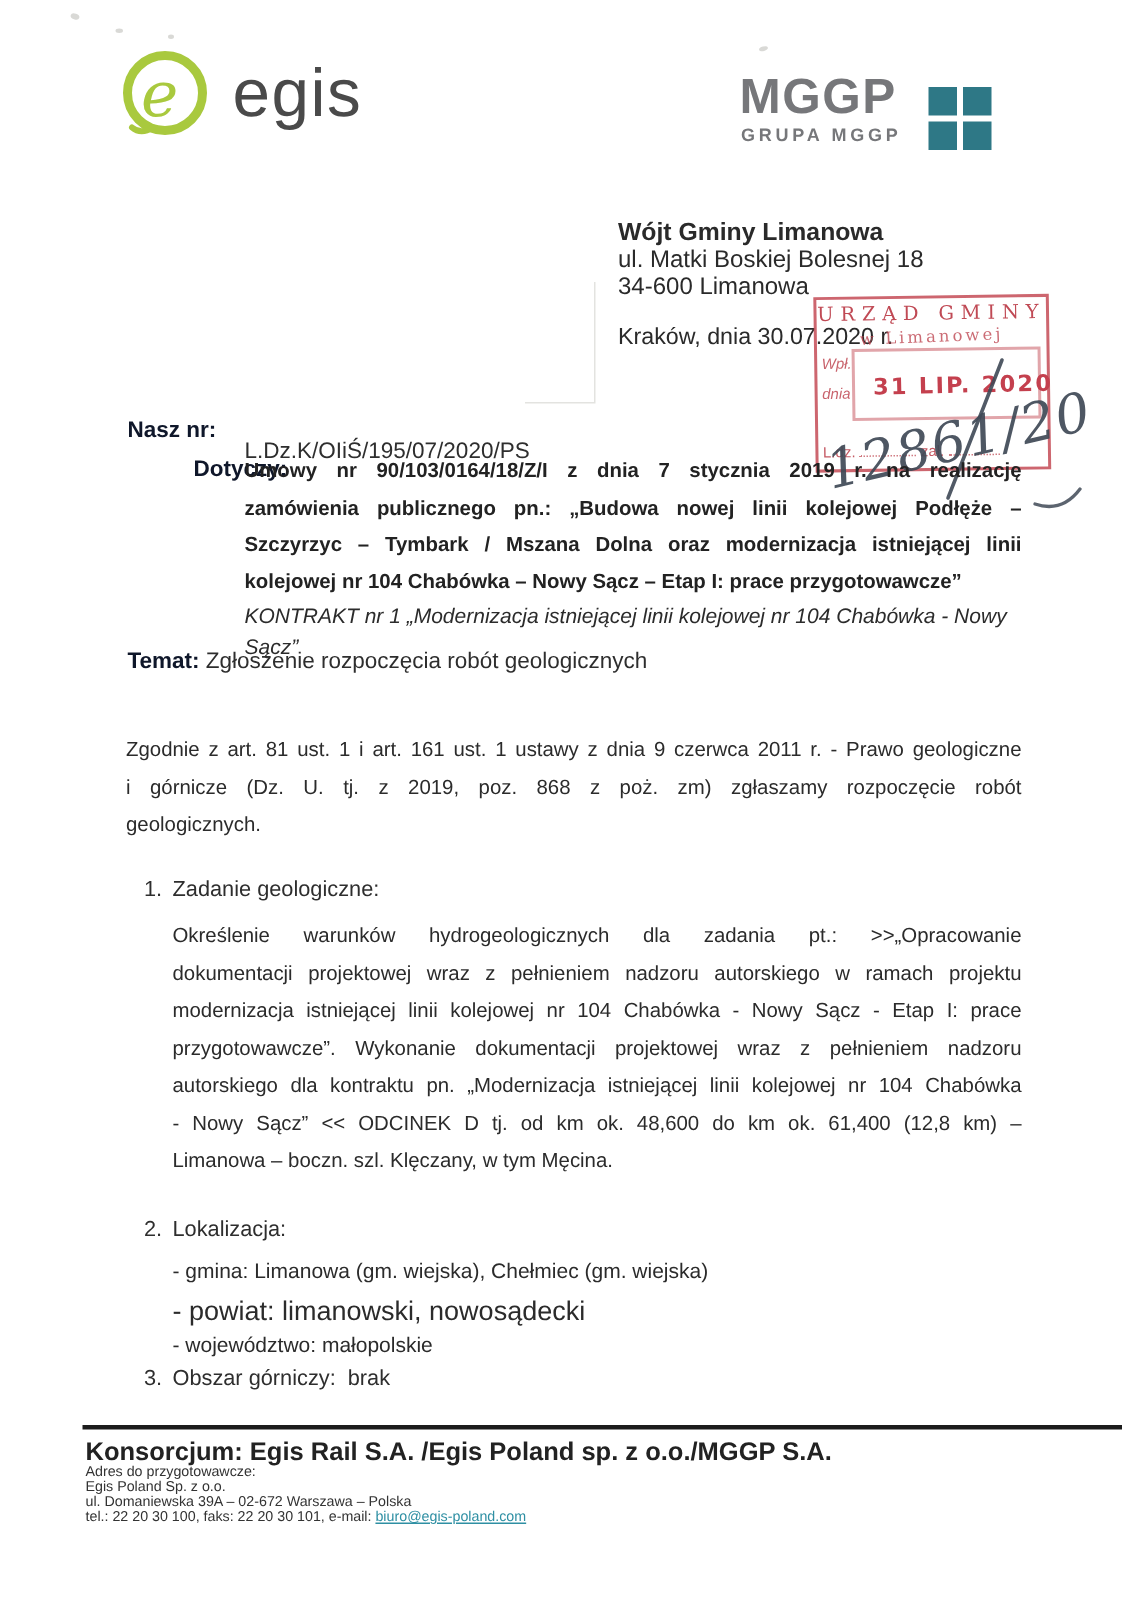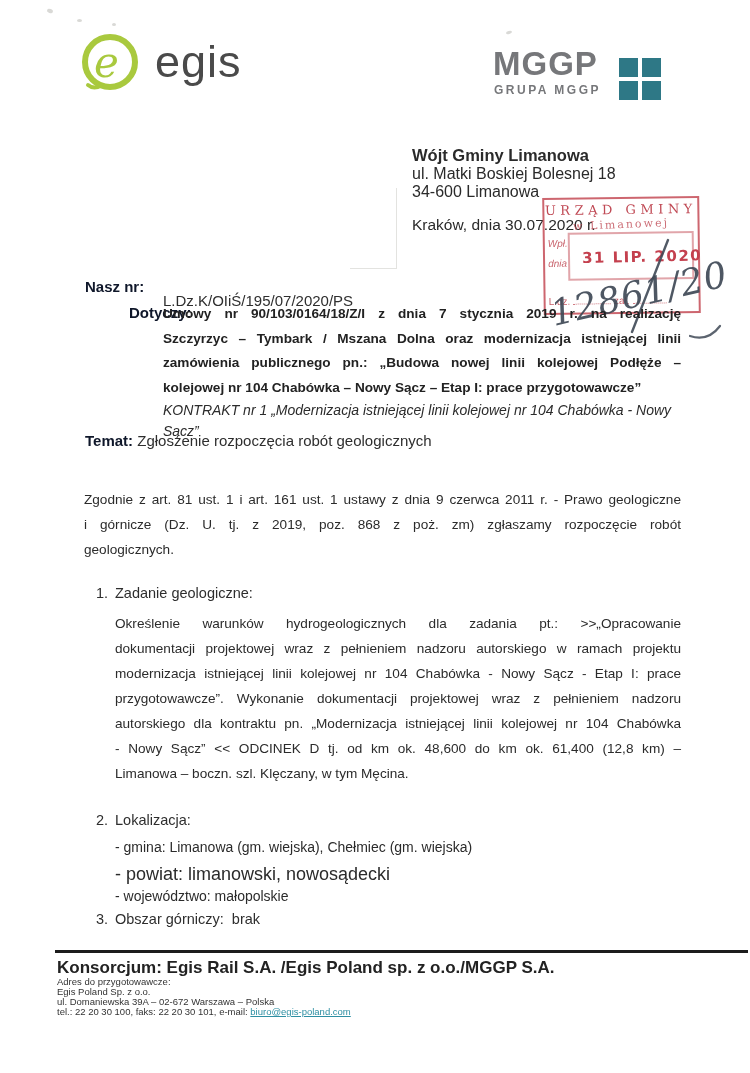--- a/index.html
+++ b/index.html
@@ -126,22 +126,22 @@
 
   <div>
     <div class="abs lab row-val" style="left:85px;top:278px;">Nasz nr:</div>
     <div class="abs row-val" style="left:163px;top:292px;">L.Dz.K/OIiŚ/195/07/2020/PS</div>
   </div>
 
   <div>
     <div class="abs lab row-val" style="left:85px;top:304px;margin-left:44px;">Dotyczy:</div>
     <div class="abs jblock bold-just lh245" style="left:163px;top:302px;width:518px;">
       <div class="jl">Umowy nr 90/103/0164/18/Z/I z dnia 7 stycznia 2019 r. na realizację</div>
+      <div class="jl">zamówienia publicznego pn.: „Budowa nowej linii kolejowej Podłęże –</div>
       <div class="jl">Szczyrzyc – Tymbark / Mszana Dolna oraz modernizacja istniejącej linii</div>
-      <div class="jl">zamówienia publicznego pn.: „Budowa nowej linii kolejowej Podłęże –</div>
       <div class="jl-last">kolejowej nr 104 Chabówka – Nowy Sącz – Etap I: prace przygotowawcze”</div>
     </div>
     <div class="abs jblock ital lh21" style="left:163px;top:400px;width:518px;font-size:14px;">
       <div>KONTRAKT nr 1 „Modernizacja istniejącej linii kolejowej nr 104 Chabówka - Nowy</div>
       <div>Sącz”</div>
     </div>
   </div>
 
   <div class="abs subject" style="left:85px;top:432px;">
     <span class="lab">Temat:</span><span class="presp"> Zgłoszenie rozpoczęcia robót geologicznych</span>

